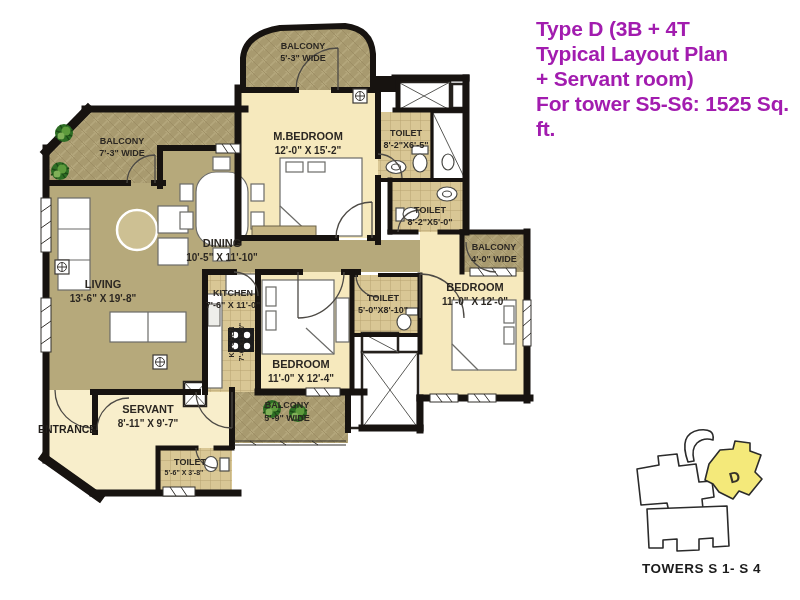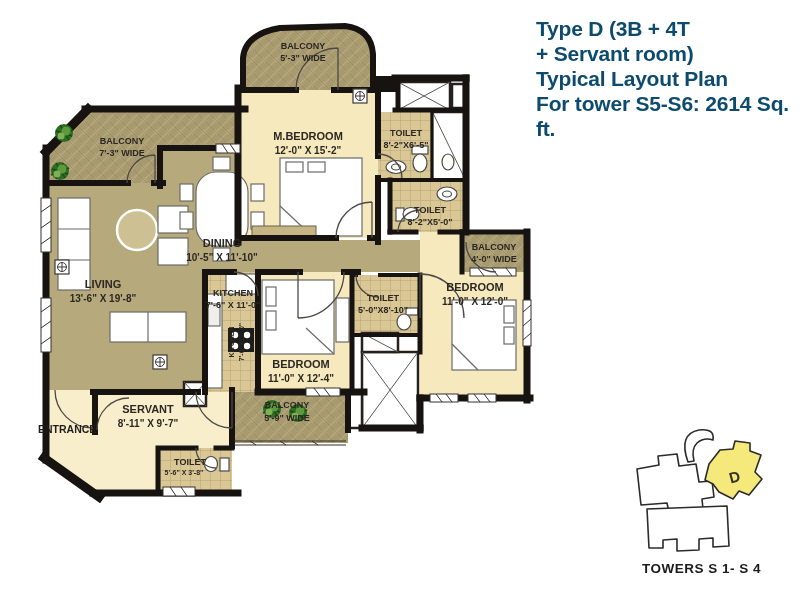--- a/index.html
+++ b/index.html
@@ -1,19 +1,19 @@
 <!DOCTYPE html>
 <html><head>
 <meta charset="utf-8">
 <style>
   html,body{margin:0;padding:0;background:#ffffff;}
   .stage{position:relative;width:800px;height:600px;background:#fff;overflow:hidden;
          font-family:"Liberation Sans",sans-serif;}
   .title-block{position:absolute;left:536px;top:16px;width:260px;
-               font-size:21px;font-weight:bold;color:#0c4a6e;line-height:25px;letter-spacing:-0.2px;}
+               font-size:21px;font-weight:bold;color:#a21caf;line-height:25px;letter-spacing:-0.2px;}
   svg{position:absolute;left:0;top:0;}
   .t-name{font:bold 11px "Liberation Sans",sans-serif;fill:#2b2722;text-anchor:middle;}
   .t-dims{font:bold 10px "Liberation Sans",sans-serif;fill:#2b2722;text-anchor:middle;}
   .t-sm{font:bold 9px "Liberation Sans",sans-serif;fill:#2b2722;text-anchor:middle;}
   .t-xs{font:bold 7px "Liberation Sans",sans-serif;fill:#2b2722;text-anchor:middle;}
   .t-vert{font:bold 7px "Liberation Sans",sans-serif;fill:#2b2722;text-anchor:middle;}
   .t-entr{font:bold 10.5px "Liberation Sans",sans-serif;fill:#211d1a;}
   .t-cap{font:bold 13.5px "Liberation Sans",sans-serif;fill:#1b1b1b;letter-spacing:0.5px;}
   .t-unit{font:bold 15px "Liberation Sans",sans-serif;fill:#37332a;text-anchor:middle;}
   .wall{stroke:#171310;fill:none;stroke-linecap:square;}
@@ -320,18 +320,18 @@
       <path class="kp" d="M637,469 L659,465 L658,456 L677,454 L679,466 L696,464 L699,482 L712,481 L714,497 L702,499 L703,509 L669,512 L667,503 L641,505 Z"></path>
       <path class="kp" d="M647,509 L727,506 L729,546 L713,547 L713,538 L699,539 L699,550 L677,551 L677,539 L663,540 L663,548 L649,548 Z"></path>
       <path d="M709,464 L720,450 L733,449 L735,441 L750,443 L750,451 L761,455 L755,472 L762,479 L749,495 L739,491 L733,499 L719,492 L713,484 L705,480 Z" fill="#f4e97a" stroke="#2b2b2b" stroke-width="1.6" stroke-linejoin="round"></path>
       <text class="t-unit" transform="rotate(-15 736 482)" x="736" y="482">D</text>
       <text class="t-cap" x="642" y="573">TOWERS S 1- S 4</text>
     </g>
   </svg>
 
   <div class="title-block">
     <div>Type D (3B + 4T</div>
+    <div>Typical Layout Plan</div>
     <div>+ Servant room)</div>
-    <div>Typical Layout Plan</div>
-    <div>For tower S5-S6: 2614 Sq. ft.</div>
+    <div>For tower S5-S6: 1525 Sq. ft.</div>
   </div>
 
 </div>
 
 </body></html>

